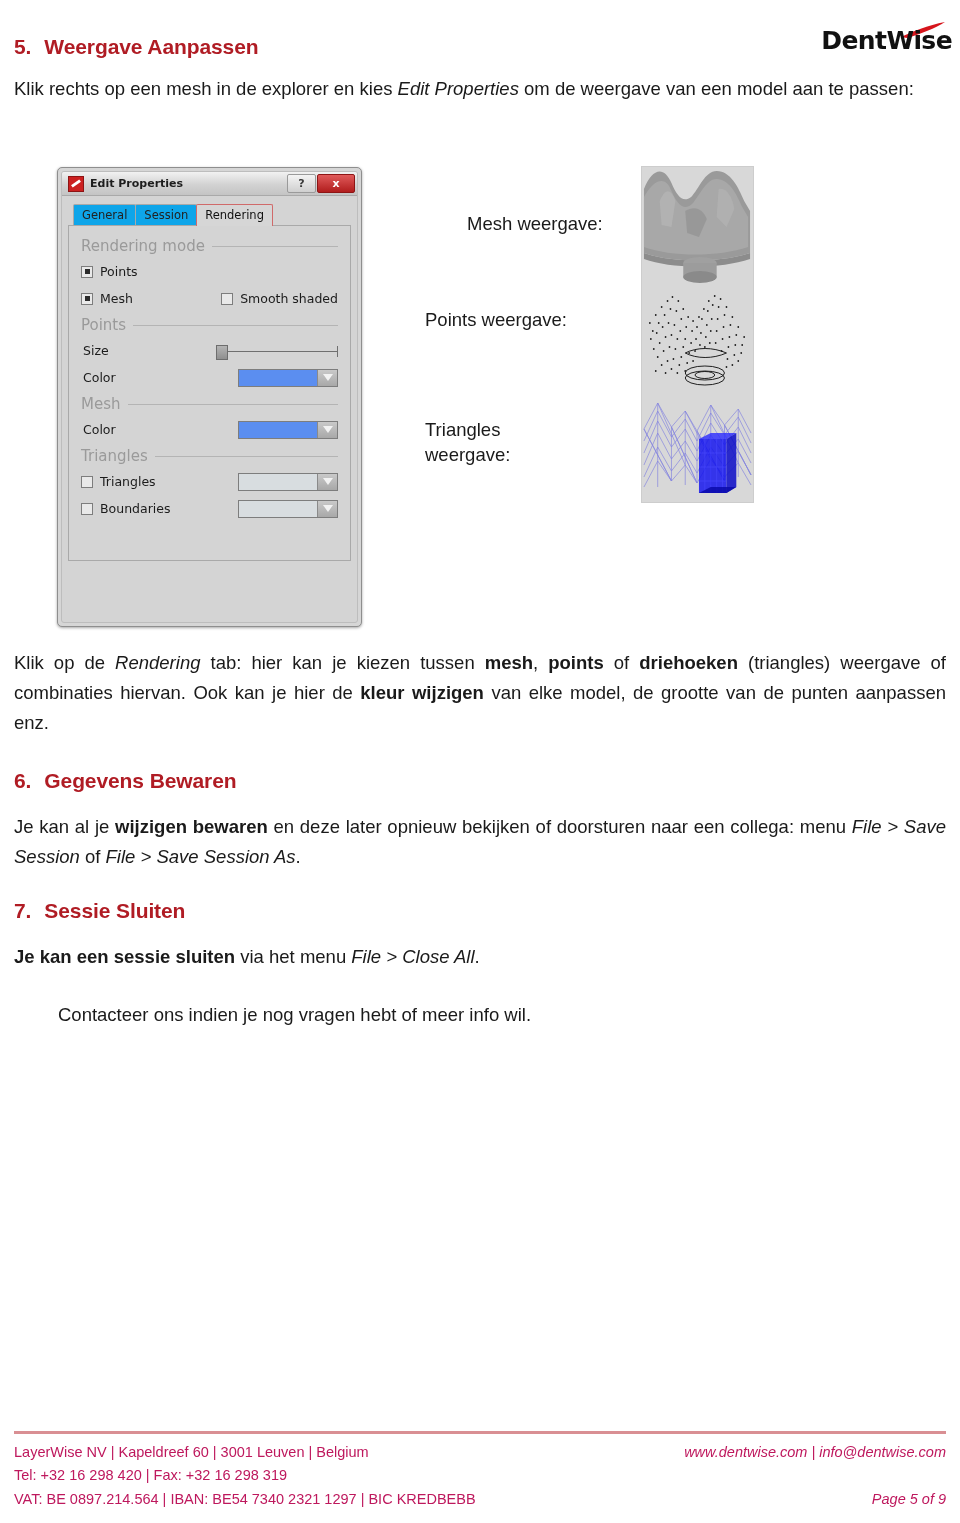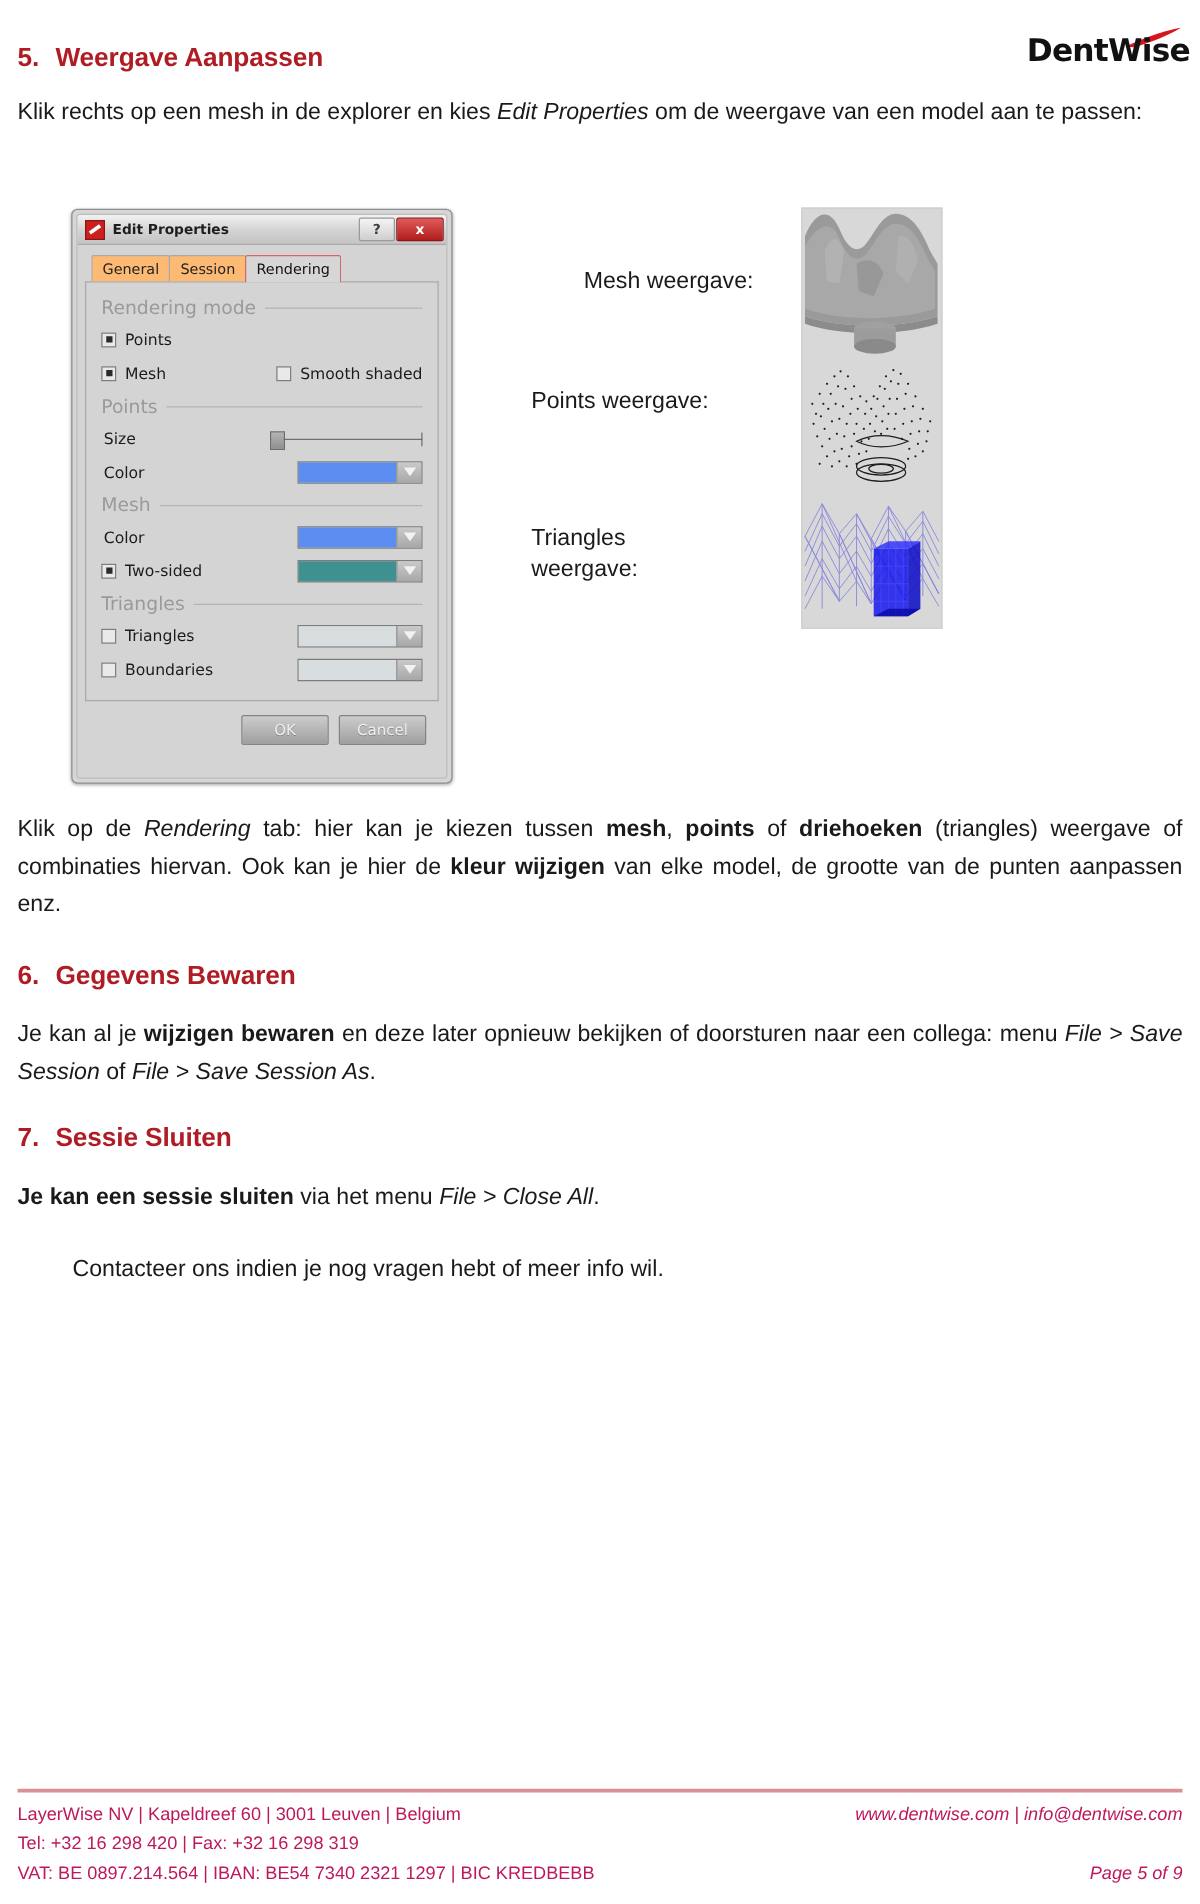--- a/index.html
+++ b/index.html
@@ -163,21 +163,21 @@
     border-bottom: 1px solid #a9a9a9;
     position: relative;
     z-index: 2;
   }
   .tab {
     font-size: 11.5px;
     color: #222;
     padding: 3px 8px 3px 8px;
     border: 1px solid #a9a9a9;
     border-bottom: none;
-    background: #fdba74;
+    background: #0ea5e9;
     border-radius: 2px 2px 0 0;
     margin-right: -1px;
   }
   .tab.active {
     background: #d6d6d6;
     border-color: #d06a6a;
     color: #111;
     margin-bottom: -1px;
     padding-bottom: 4px;
   }
@@ -456,29 +456,20 @@
 
           <div class="row">
             <span class="lbl pad">Color</span>
             <span class="spacer"></span>
             <span class="swatch">
               <span class="fill" id="sw-mesh" style="background: rgb(91, 142, 240);"></span>
               <span class="arrow"></span>
             </span>
           </div>
 
-          <div class="row">
-            <span class="chk on"></span>
-            <span class="lbl">Two-sided</span>
-            <span class="spacer"></span>
-            <span class="swatch">
-              <span class="fill" id="sw-twosided" style="background: rgb(63, 145, 145);"></span>
-              <span class="arrow"></span>
-            </span>
-          </div>
 
           <div class="grp">
             <span>Triangles</span>
             <span class="rule"></span>
           </div>
 
           <div class="row">
             <span class="chk"></span>
             <span class="lbl">Triangles</span>
             <span class="spacer"></span>
@@ -493,24 +484,20 @@
             <span class="lbl">Boundaries</span>
             <span class="spacer"></span>
             <span class="swatch">
               <span class="fill" id="sw-bnd" style="background: rgb(216, 221, 224);"></span>
               <span class="arrow"></span>
             </span>
           </div>
 
         </div>
 
-        <div class="btnbar">
-          <span class="dbtn">OK</span>
-          <span class="dbtn">Cancel</span>
-        </div>
 
       </div>
     </div>
   </div>
 
   <div class="fig-labels">
     <div class="fig-label" id="lab-mesh">Mesh weergave:</div>
     <div class="fig-label" id="lab-points">Points weergave:</div>
     <div class="fig-label" id="lab-tri">
       <span>Triangles</span><br>

